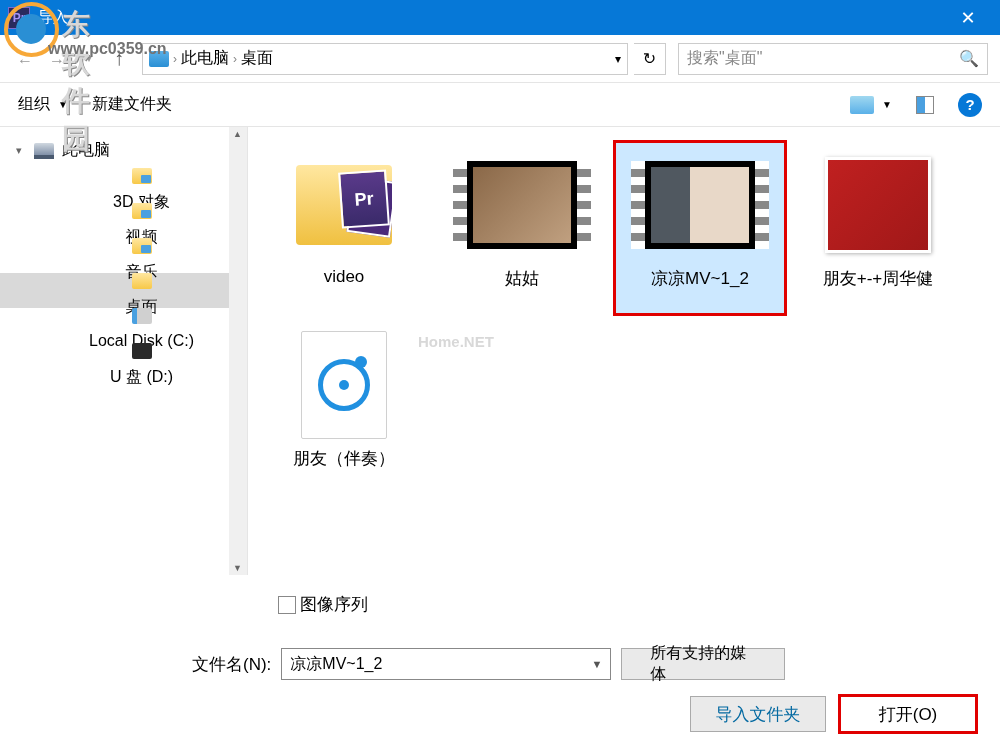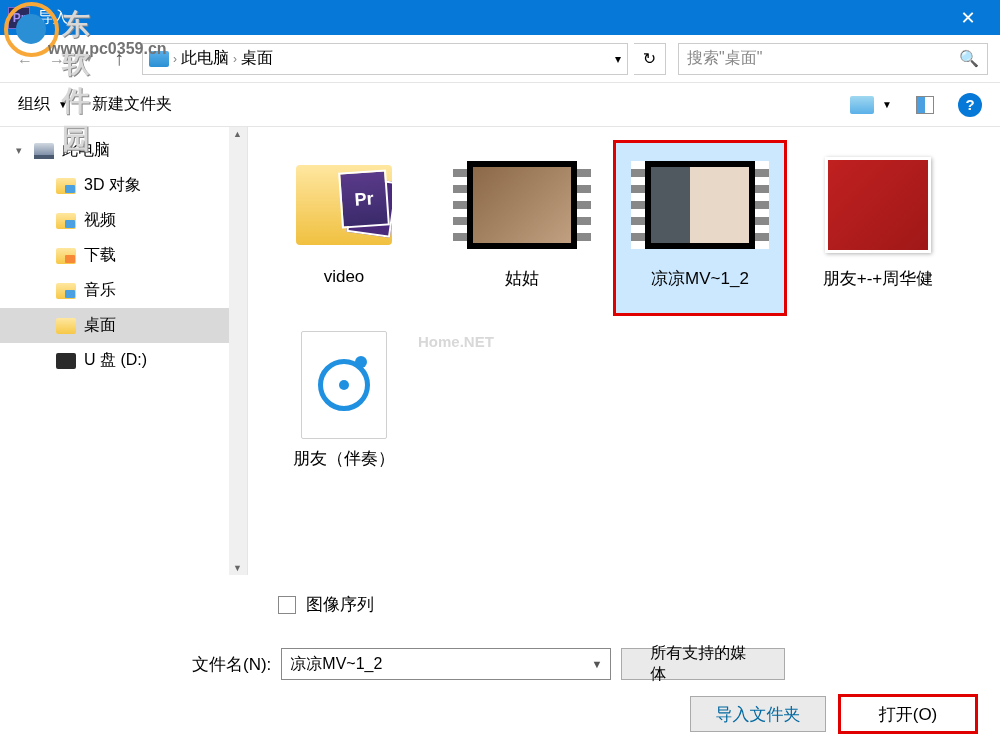--- a/index.html
+++ b/index.html
@@ -35,21 +35,21 @@
 .tb-help { width: 24px; height: 24px; background: #0678d7; color: #fff; border-radius: 50%; display: flex; align-items: center; justify-content: center; font-size: 15px; font-weight: bold; }
 
 .main { display: flex; height: 448px; }
 .sidebar { width: 248px; border-right: 1px solid #e5e5e5; overflow: hidden; position: relative; }
 .sidebar-scroll { position: absolute; right: 0; top: 0; width: 18px; height: 100%; background: #f0f0f0; }
 .sidebar-scroll::before { content: "▲"; position: absolute; top: 2px; left: 4px; font-size: 9px; color: #666; }
 .sidebar-scroll::after { content: "▼"; position: absolute; bottom: 2px; left: 4px; font-size: 9px; color: #666; }
 .tree { padding: 6px 0; font-size: 16px; }
 .tree-item { height: 35px; display: flex; align-items: center; gap: 8px; cursor: pointer; padding-right: 20px; }
 .tree-item.depth0 { padding-left: 32px; }
-.tree-item.depth1 { padding-left: 56px; }
+.tree-item.depth1 { padding-left: 56px; flex-direction: column; }
 .tree-item.selected { background: #d9d9d9; }
 .tree-item .chev { width: 10px; font-size: 11px; color: #666; margin-left: -16px; }
 .ticon { width: 20px; height: 16px; flex-shrink: 0; }
 .ic-pc { background: linear-gradient(#d0d8e0, #8090a8); border-radius: 2px 2px 0 0; border-bottom: 4px solid #4a5a70; }
 .ic-folder { background: linear-gradient(#ffe7a0, #f7c848); border-radius: 2px; position: relative; }
 .ic-folder::before { content: ""; position: absolute; bottom: 1px; right: 1px; width: 10px; height: 8px; background: #4aa0e0; border-radius: 1px; }
 .ic-folder.green::before { background: #5ac05a; }
 .ic-folder.orange::before { background: #f78838; }
 .ic-folder.plain::before { display: none; }
 .ic-disk { background: #d0d0d0; border-radius: 2px; border-left: 5px solid #4aa0e0; }
@@ -77,21 +77,21 @@
 
 .thumb-audio { width: 86px; height: 108px; border: 1px solid #d0d0d0; border-radius: 2px; display: flex; align-items: center; justify-content: center; background: #fff; }
 .thumb-audio .circle { width: 52px; height: 52px; border: 5px solid #2090e0; border-radius: 50%; position: relative; }
 .thumb-audio .circle::before { content: ""; position: absolute; width: 10px; height: 10px; background: #2090e0; border-radius: 50%; top: 16px; left: 16px; }
 .thumb-audio .circle::after { content: ""; position: absolute; width: 12px; height: 12px; background: #2090e0; border-radius: 50%; top: -8px; right: -2px; }
 
 .thumb-image { width: 106px; height: 96px; background: linear-gradient(135deg, #c02020, #a01818); border: 3px solid #fff; box-shadow: 1px 1px 4px rgba(0,0,0,0.3); }
 
 .center-wm { position: absolute; top: 206px; left: 170px; color: #d8d8d8; font-size: 15px; font-weight: bold; pointer-events: none; }
 
-.options { padding: 18px 0 18px 278px; display: flex; align-items: center; gap: 10px; font-size: 17px; }
+.options { padding: 18px 0 18px 278px; display: flex; align-items: center; gap: 4px; font-size: 17px; }
 .options .cb { width: 18px; height: 18px; border: 1px solid #888; }
 
 .bottom { padding: 14px 24px 14px 0; }
 .filename-row { display: flex; align-items: center; gap: 10px; margin-bottom: 16px; padding-left: 192px; }
 .filename-row .lbl { font-size: 17px; }
 .filename-input { width: 330px; height: 32px; border: 1px solid #888; padding: 0 8px; font-size: 16px; display: flex; align-items: center; }
 .filename-input .dd { margin-left: auto; font-size: 11px; color: #555; }
 .filetype { width: 164px; height: 32px; border: 1px solid #aaa; background: #eaeaea; display: flex; align-items: center; padding: 0 28px; font-size: 16px; }
 
 .button-row { display: flex; justify-content: flex-end; gap: 14px; padding-right: 0; }
@@ -164,30 +164,30 @@
         </div>
         <div class="tree-item depth1">
           <div class="ticon ic-folder"></div>
           <span>3D 对象</span>
         </div>
         <div class="tree-item depth1">
           <div class="ticon ic-folder"></div>
           <span>视频</span>
         </div>
         <div class="tree-item depth1">
-          <div class="ticon ic-folder orange"></div>
-          <span>下载</span>
-        </div>
-        <div class="tree-item depth1">
           <div class="ticon ic-folder"></div>
           <span>音乐</span>
         </div>
         <div class="tree-item depth1 selected">
           <div class="ticon ic-folder plain"></div>
           <span>桌面</span>
+        </div>
+        <div class="tree-item depth1">
+          <div class="ticon ic-disk"></div>
+          <span>Local Disk (C:)</span>
         </div>
         <div class="tree-item depth1">
           <div class="ticon ic-usb"></div>
           <span>U 盘 (D:)</span>
         </div>
       </div>
     <div class="sidebar-scroll"></div>
   </div>
   <div class="files" id="files">
     <div class="center-wm">Home.NET</div>

